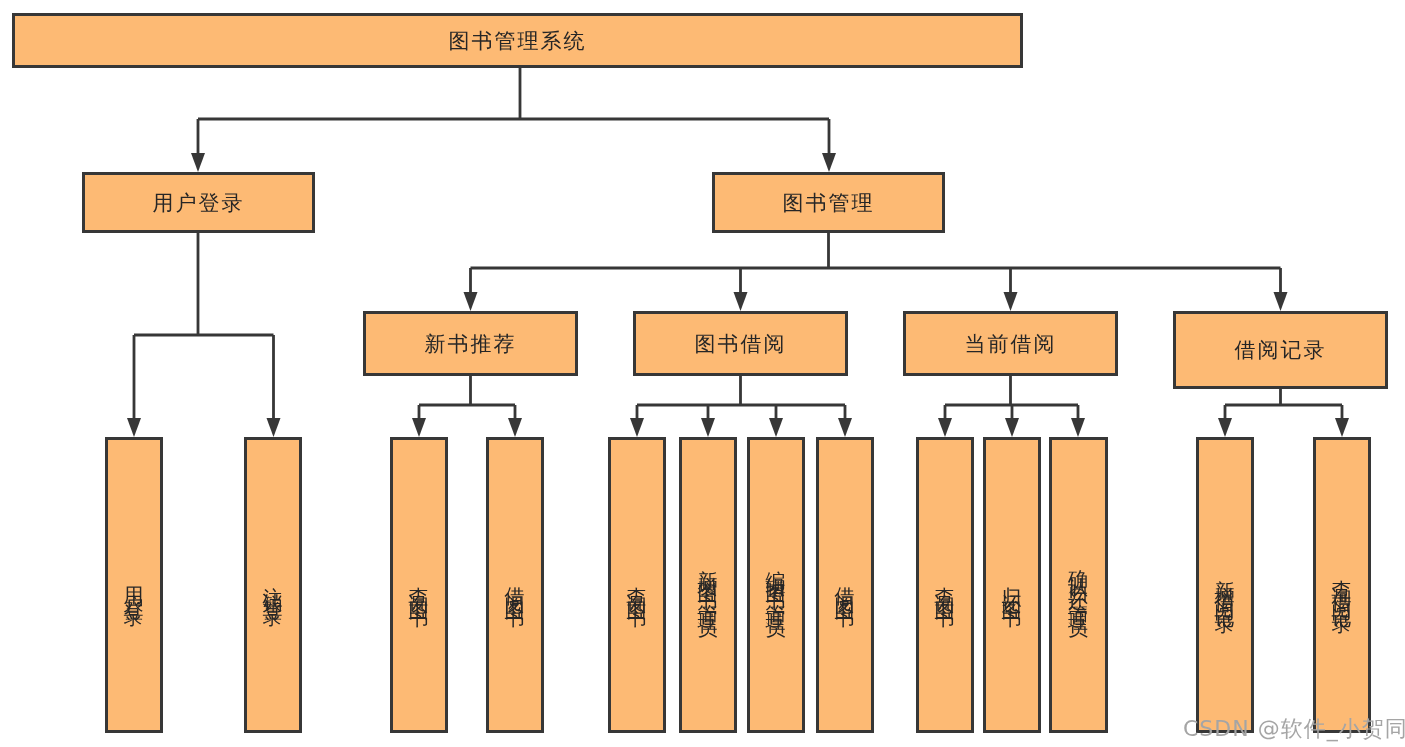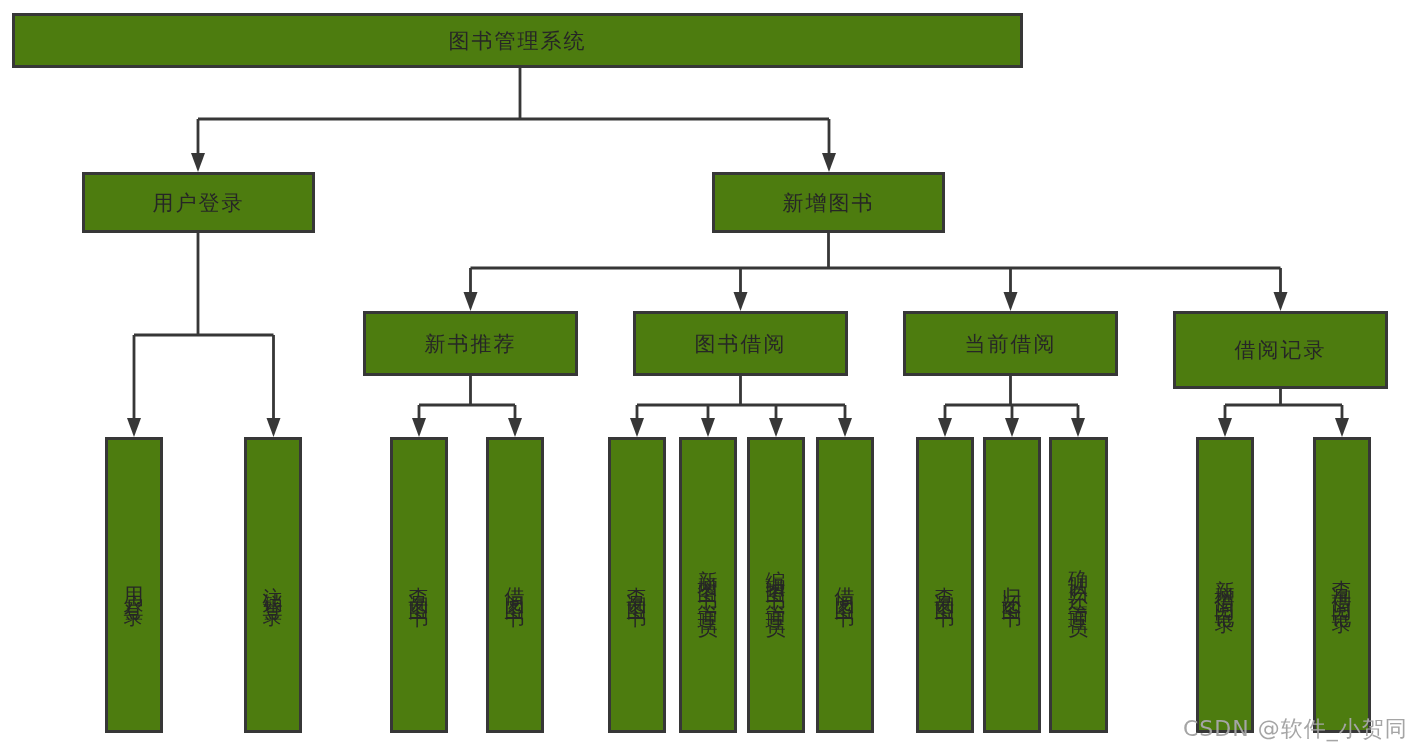--- a/index.html
+++ b/index.html
@@ -20,21 +20,21 @@
     left: 0;
     top: 0;
     width: 1405px;
     height: 747px;
     pointer-events: none;
   }
   .box {
     position: absolute;
     box-sizing: border-box;
     border: 3px solid #373737;
-    background: #4d7c0f;
+    background: #fdba74;
     display: flex;
     align-items: center;
     justify-content: center;
     color: #262626;
   }
   .box.hnode span {
     font-size: 21px;
     letter-spacing: 2px;
     white-space: nowrap;
   }
@@ -102,21 +102,21 @@
   </svg>
 
   <div class="box hnode" style="left:12px; top:13px; width:1011px; height:55px;">
     <span>图书管理系统</span>
   </div>
 
   <div class="box hnode" style="left:82px; top:172px; width:233px; height:61px;">
     <span>用户登录</span>
   </div>
   <div class="box hnode" style="left:712px; top:172px; width:233px; height:61px;">
-    <span>新增图书</span>
+    <span>图书管理</span>
   </div>
 
   <div class="box hnode" style="left:363px; top:311px; width:215px; height:65px;">
     <span>新书推荐</span>
   </div>
   <div class="box hnode" style="left:633px; top:311px; width:215px; height:65px;">
     <span>图书借阅</span>
   </div>
   <div class="box hnode" style="left:903px; top:311px; width:215px; height:65px;align-items:center;">
     <span>当前借阅</span>

